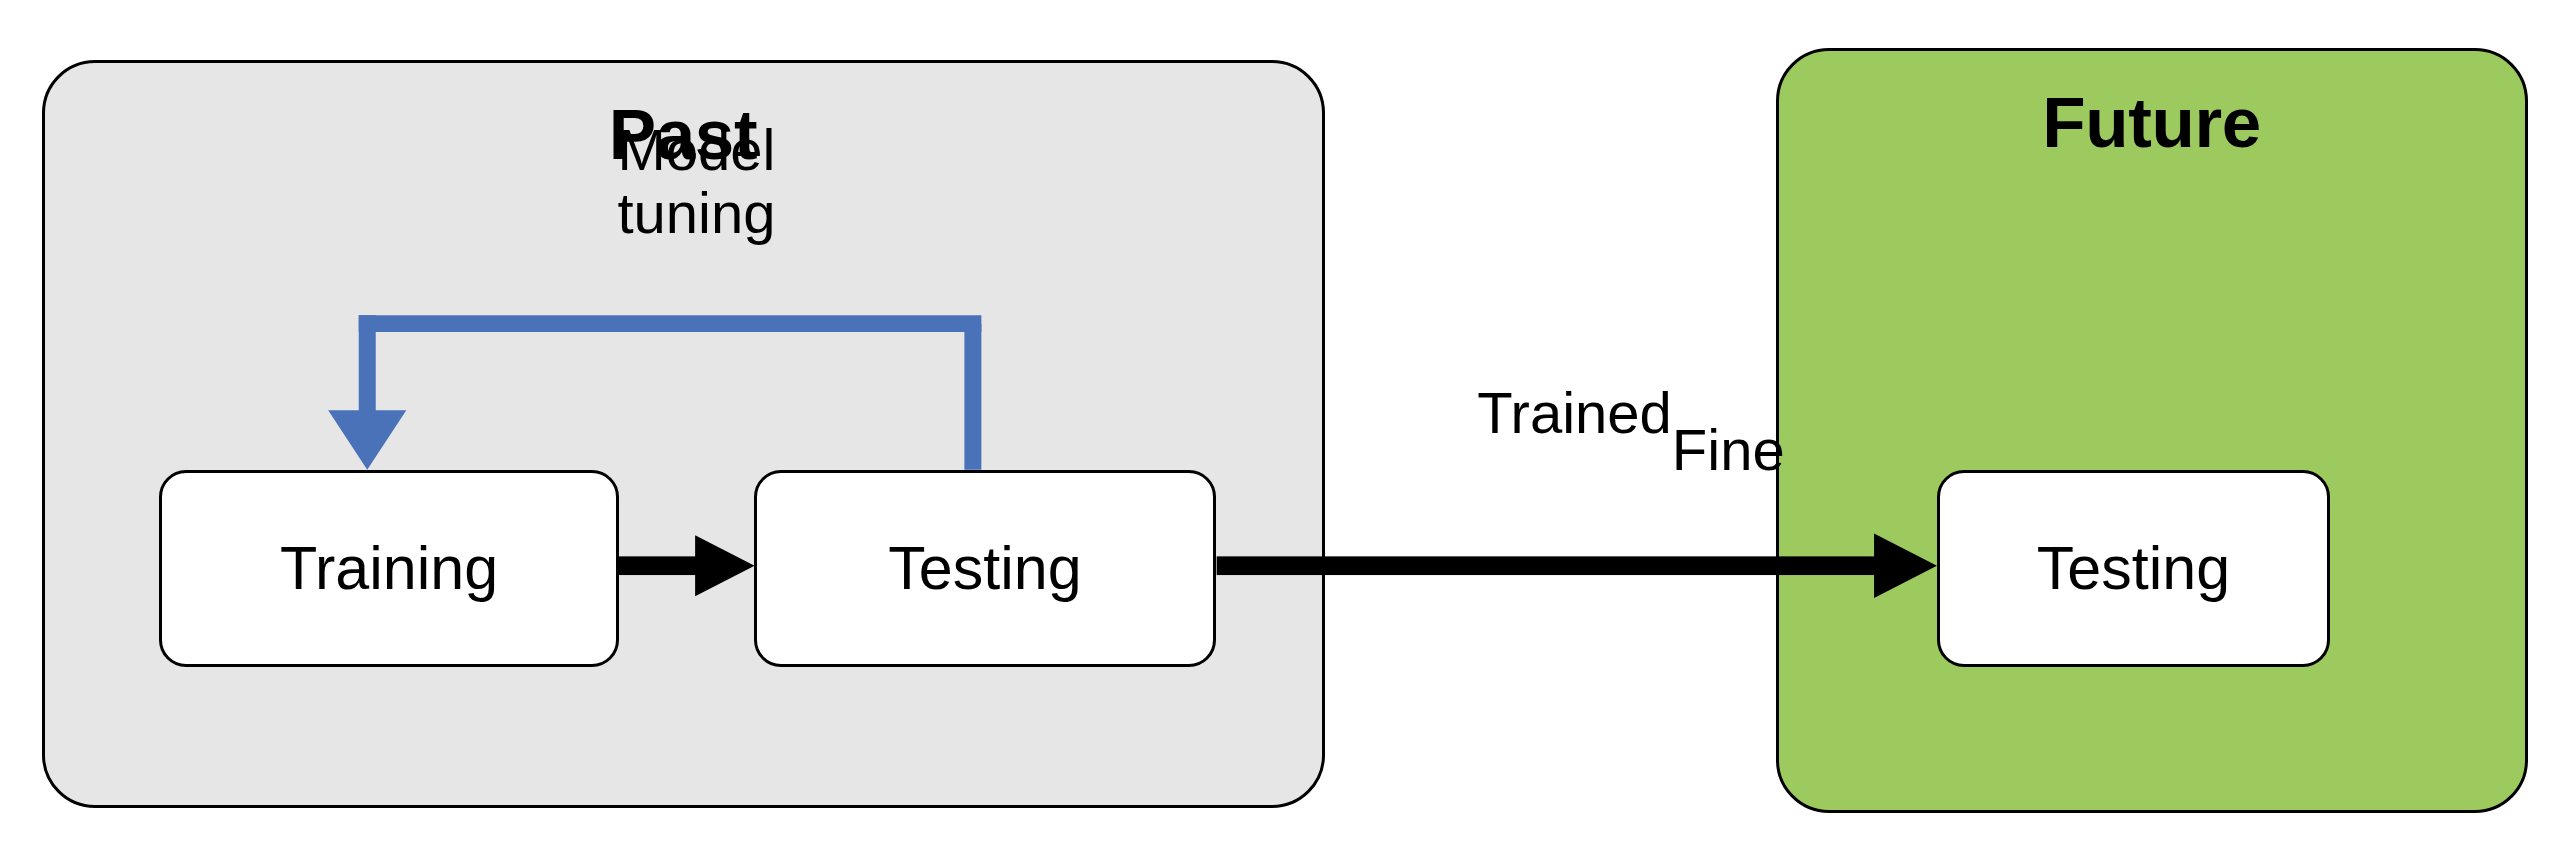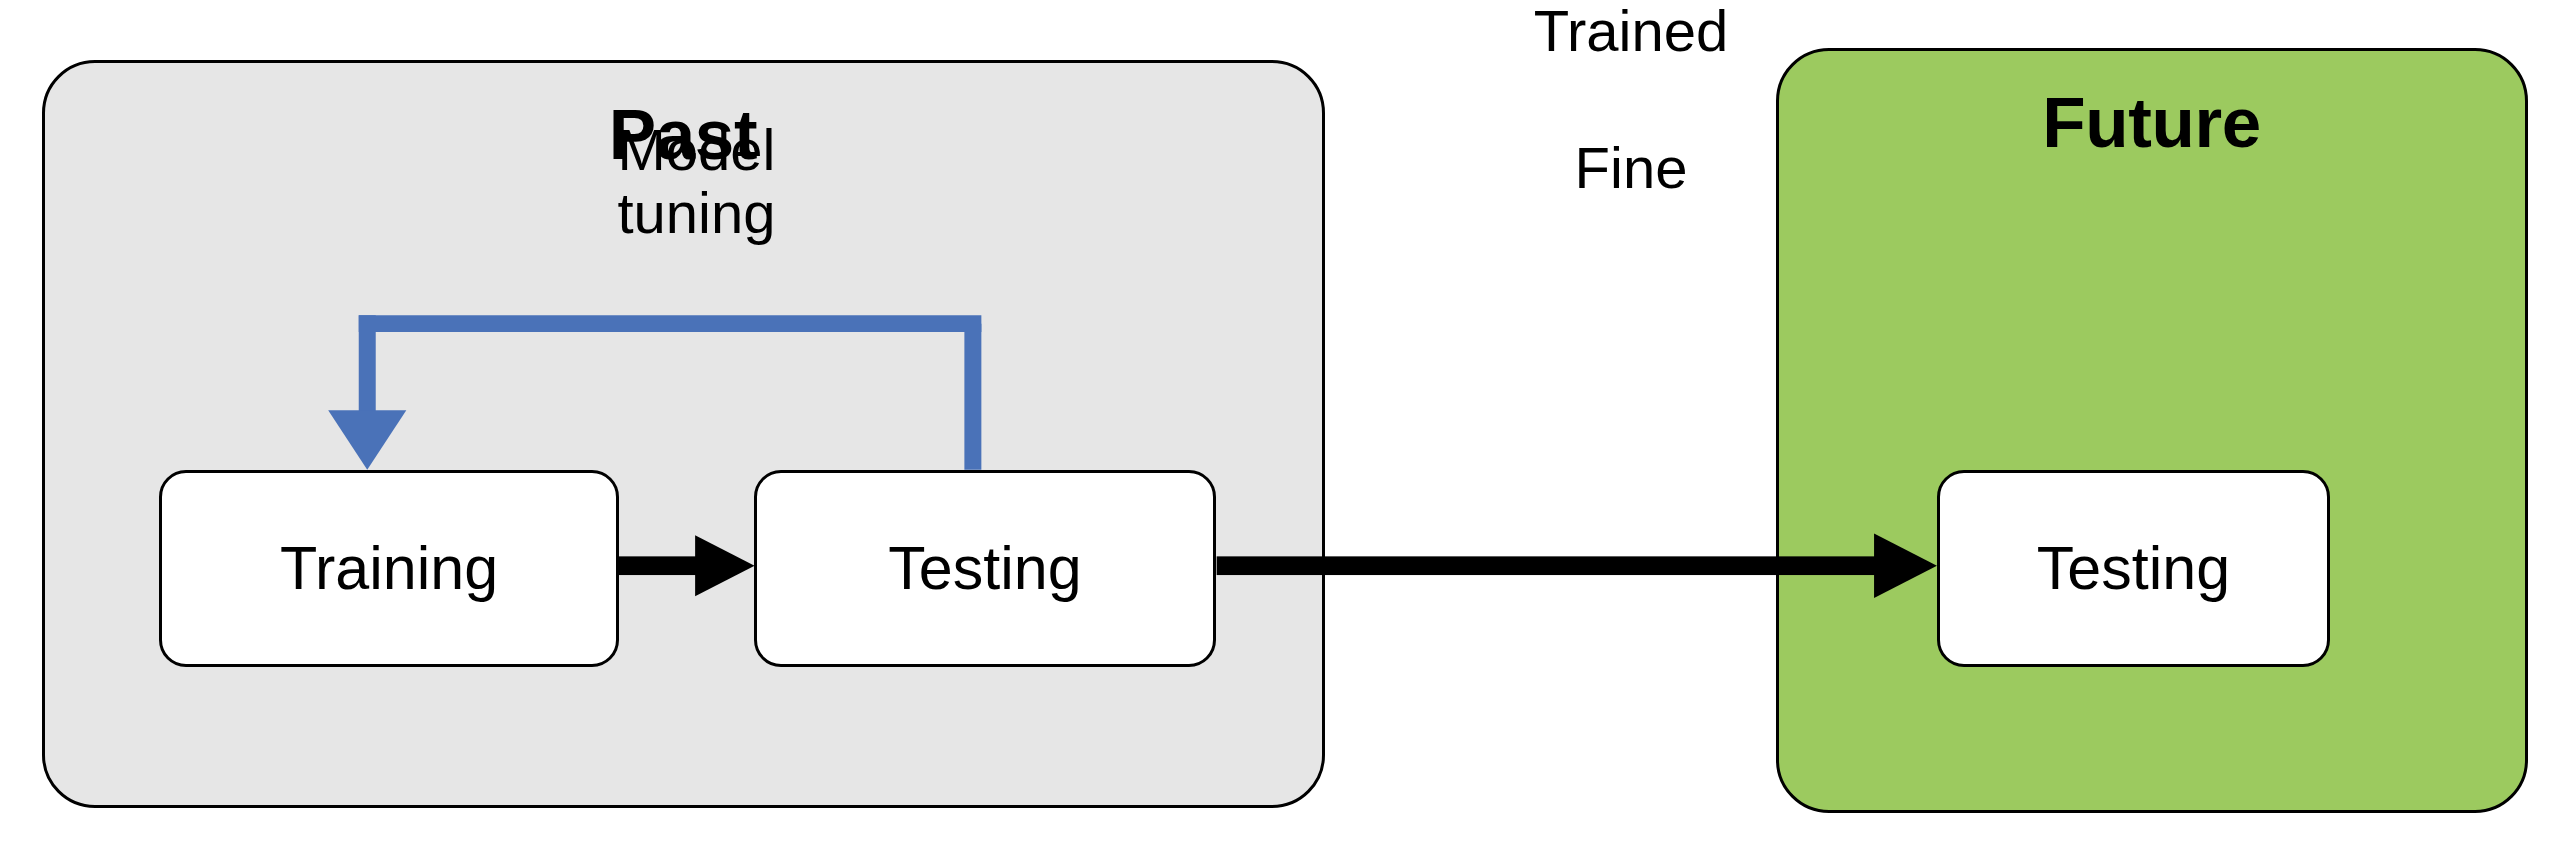--- a/index.html
+++ b/index.html
@@ -124,21 +124,22 @@
     top: 242px;
     width: 442px;
   }
   #label-trained-model .line2 { display: block; }
 
   
   #label-trained-model {
     top: 0;
     height: 863px;
     display: flex;
-    flex-direction: column;
+    flex-direction: row;
+    justify-content: center;
     align-items: center;
   }
   #label-trained-model .line1 { margin-bottom: 37px; }
   #label-trained-model .line2 { margin-top: 37px; }
 </style>
 </head>
 <body>
 
 <div id="canvas">
 

